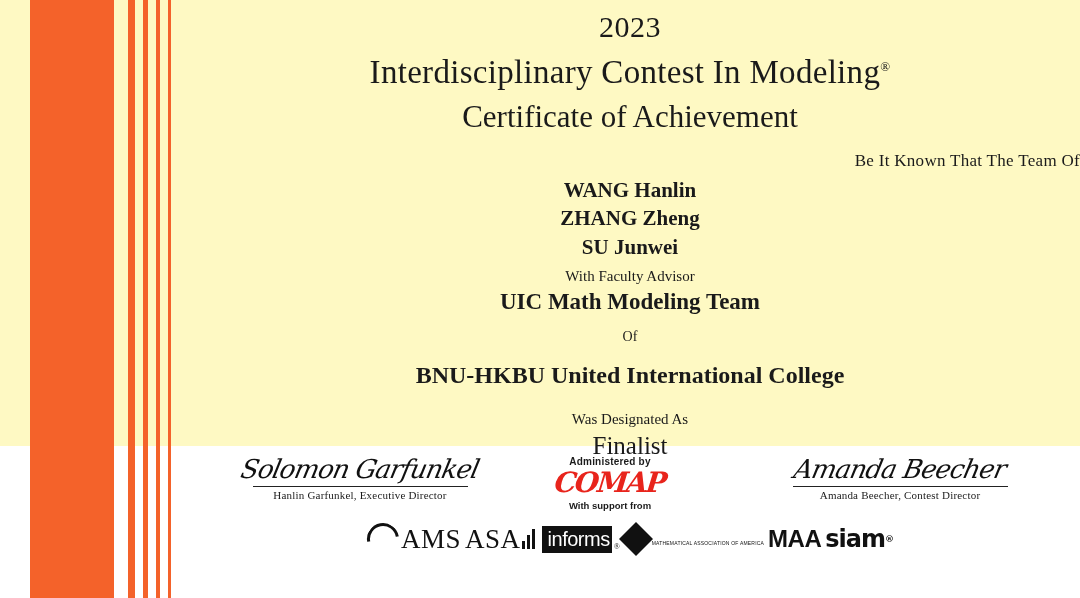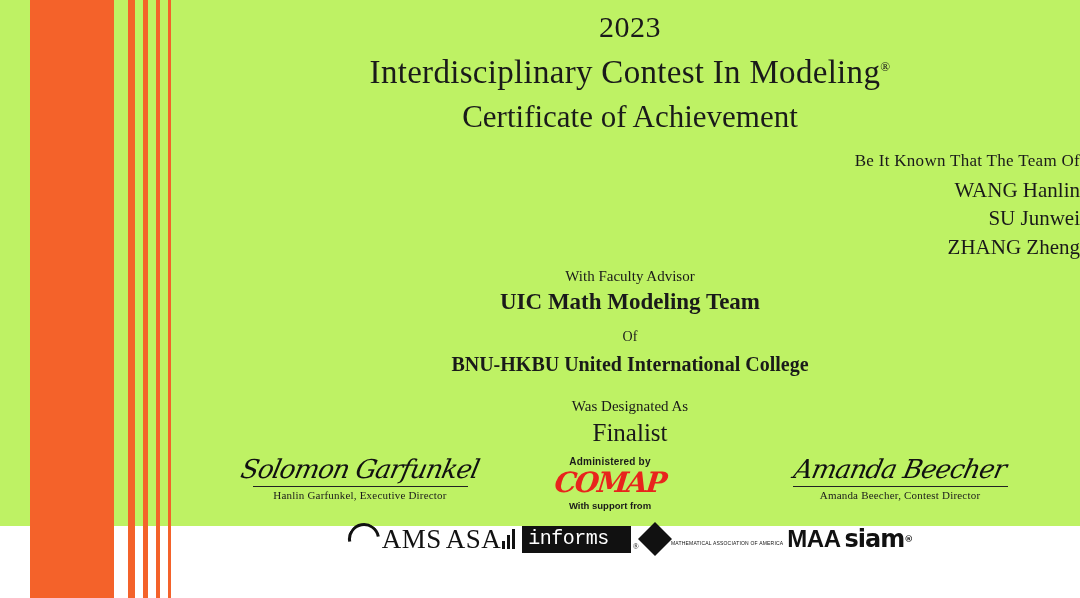--- a/index.html
+++ b/index.html
@@ -10,22 +10,22 @@
   body {
     width: 1080px;
     height: 598px;
     overflow: hidden;
     font-family: "Liberation Serif", serif;
     color: #1a1a1a;
   }
   .certificate {
     position: relative;
     width: 1080px;
-    height: 526px;
-    background: #bef264;
+    height: 446px;
+    background: #fef9c3;
   }
   
   .bars {
     position: absolute;
     left: 0;
     top: 0;
     height: 598px;
     width: 180px;
   }
   .bar {
@@ -68,45 +68,44 @@
     font-size: 31px;
   }
   .small-line {
     font-size: 17px;
     margin-top: 16px;
     letter-spacing: 0.3px;
     text-align: right;
   }
   .name {
     font-size: 21px;
-    font-weight: normal;
+    font-weight: bold;
     line-height: 1.25;
     margin-top: 2px;
-    text-align: right;
   }
   .names-block {
     margin-top: 6px;
   }
   .advisor-label {
     font-size: 15px;
     margin-top: 8px;
   }
   .advisor {
     font-size: 23px;
     font-weight: bold;
     margin-top: 4px;
   }
   .of {
     font-size: 14px;
     margin-top: 14px;
   }
   .school {
-    font-size: 20px;
-    font-weight: bold;
-    margin-top: 8px;
+    font-size: 24px;
+    font-weight: bold;
+    margin-top: 17px;
   }
   .designated {
     font-size: 15px;
     margin-top: 22px;
   }
   .award {
     font-size: 25px;
     margin-top: 4px;
   }
 
@@ -232,24 +231,24 @@
     width: 3px;
     background: #111;
   }
   .logo-asa .bars-mini i:nth-child(1) { left: 0;  height: 8px; }
   .logo-asa .bars-mini i:nth-child(2) { left: 5px; height: 14px; }
   .logo-asa .bars-mini i:nth-child(3) { left: 10px; height: 20px; }
 
   .logo-informs {
     background: #111;
     color: #fff;
-    font-family: Liberation Mono, monospace;
+    font-family: Liberation Sans, sans-serif;
     font-size: 20px;
     font-weight: bold;
-    padding: 3px 22px 4px 6px;
+    padding: 3px 2px 4px 6px;
     letter-spacing: -0.5px;
   }
   .logo-informs .lite { font-weight: normal; }
   .logo-informs-reg {
     font-size: 8px;
     color: #111;
     margin-left: 2px;
     align-self: flex-end;
     padding-bottom: 2px;
   }
@@ -304,22 +303,22 @@
     <div class="title-main">
       <span>Interdisciplinary Contest In Modeling</span><span class="reg">®</span>
     </div>
 
     <div class="title-sub">Certificate of Achievement</div>
 
     <div class="small-line">Be It Known That The Team Of</div>
 
     <div class="names-block">
       <div class="name">WANG Hanlin</div>
+      <div class="name">ZHANG Zheng</div>
       <div class="name">SU Junwei</div>
-      <div class="name">ZHANG Zheng</div>
     </div>
 
     <div class="advisor-label">With Faculty Advisor</div>
     <div class="advisor">UIC Math Modeling Team</div>
 
     <div class="of">Of</div>
     <div class="school">BNU-HKBU United International College</div>
 
     <div class="designated">Was Designated As</div>
     <div class="award">Finalist</div>

